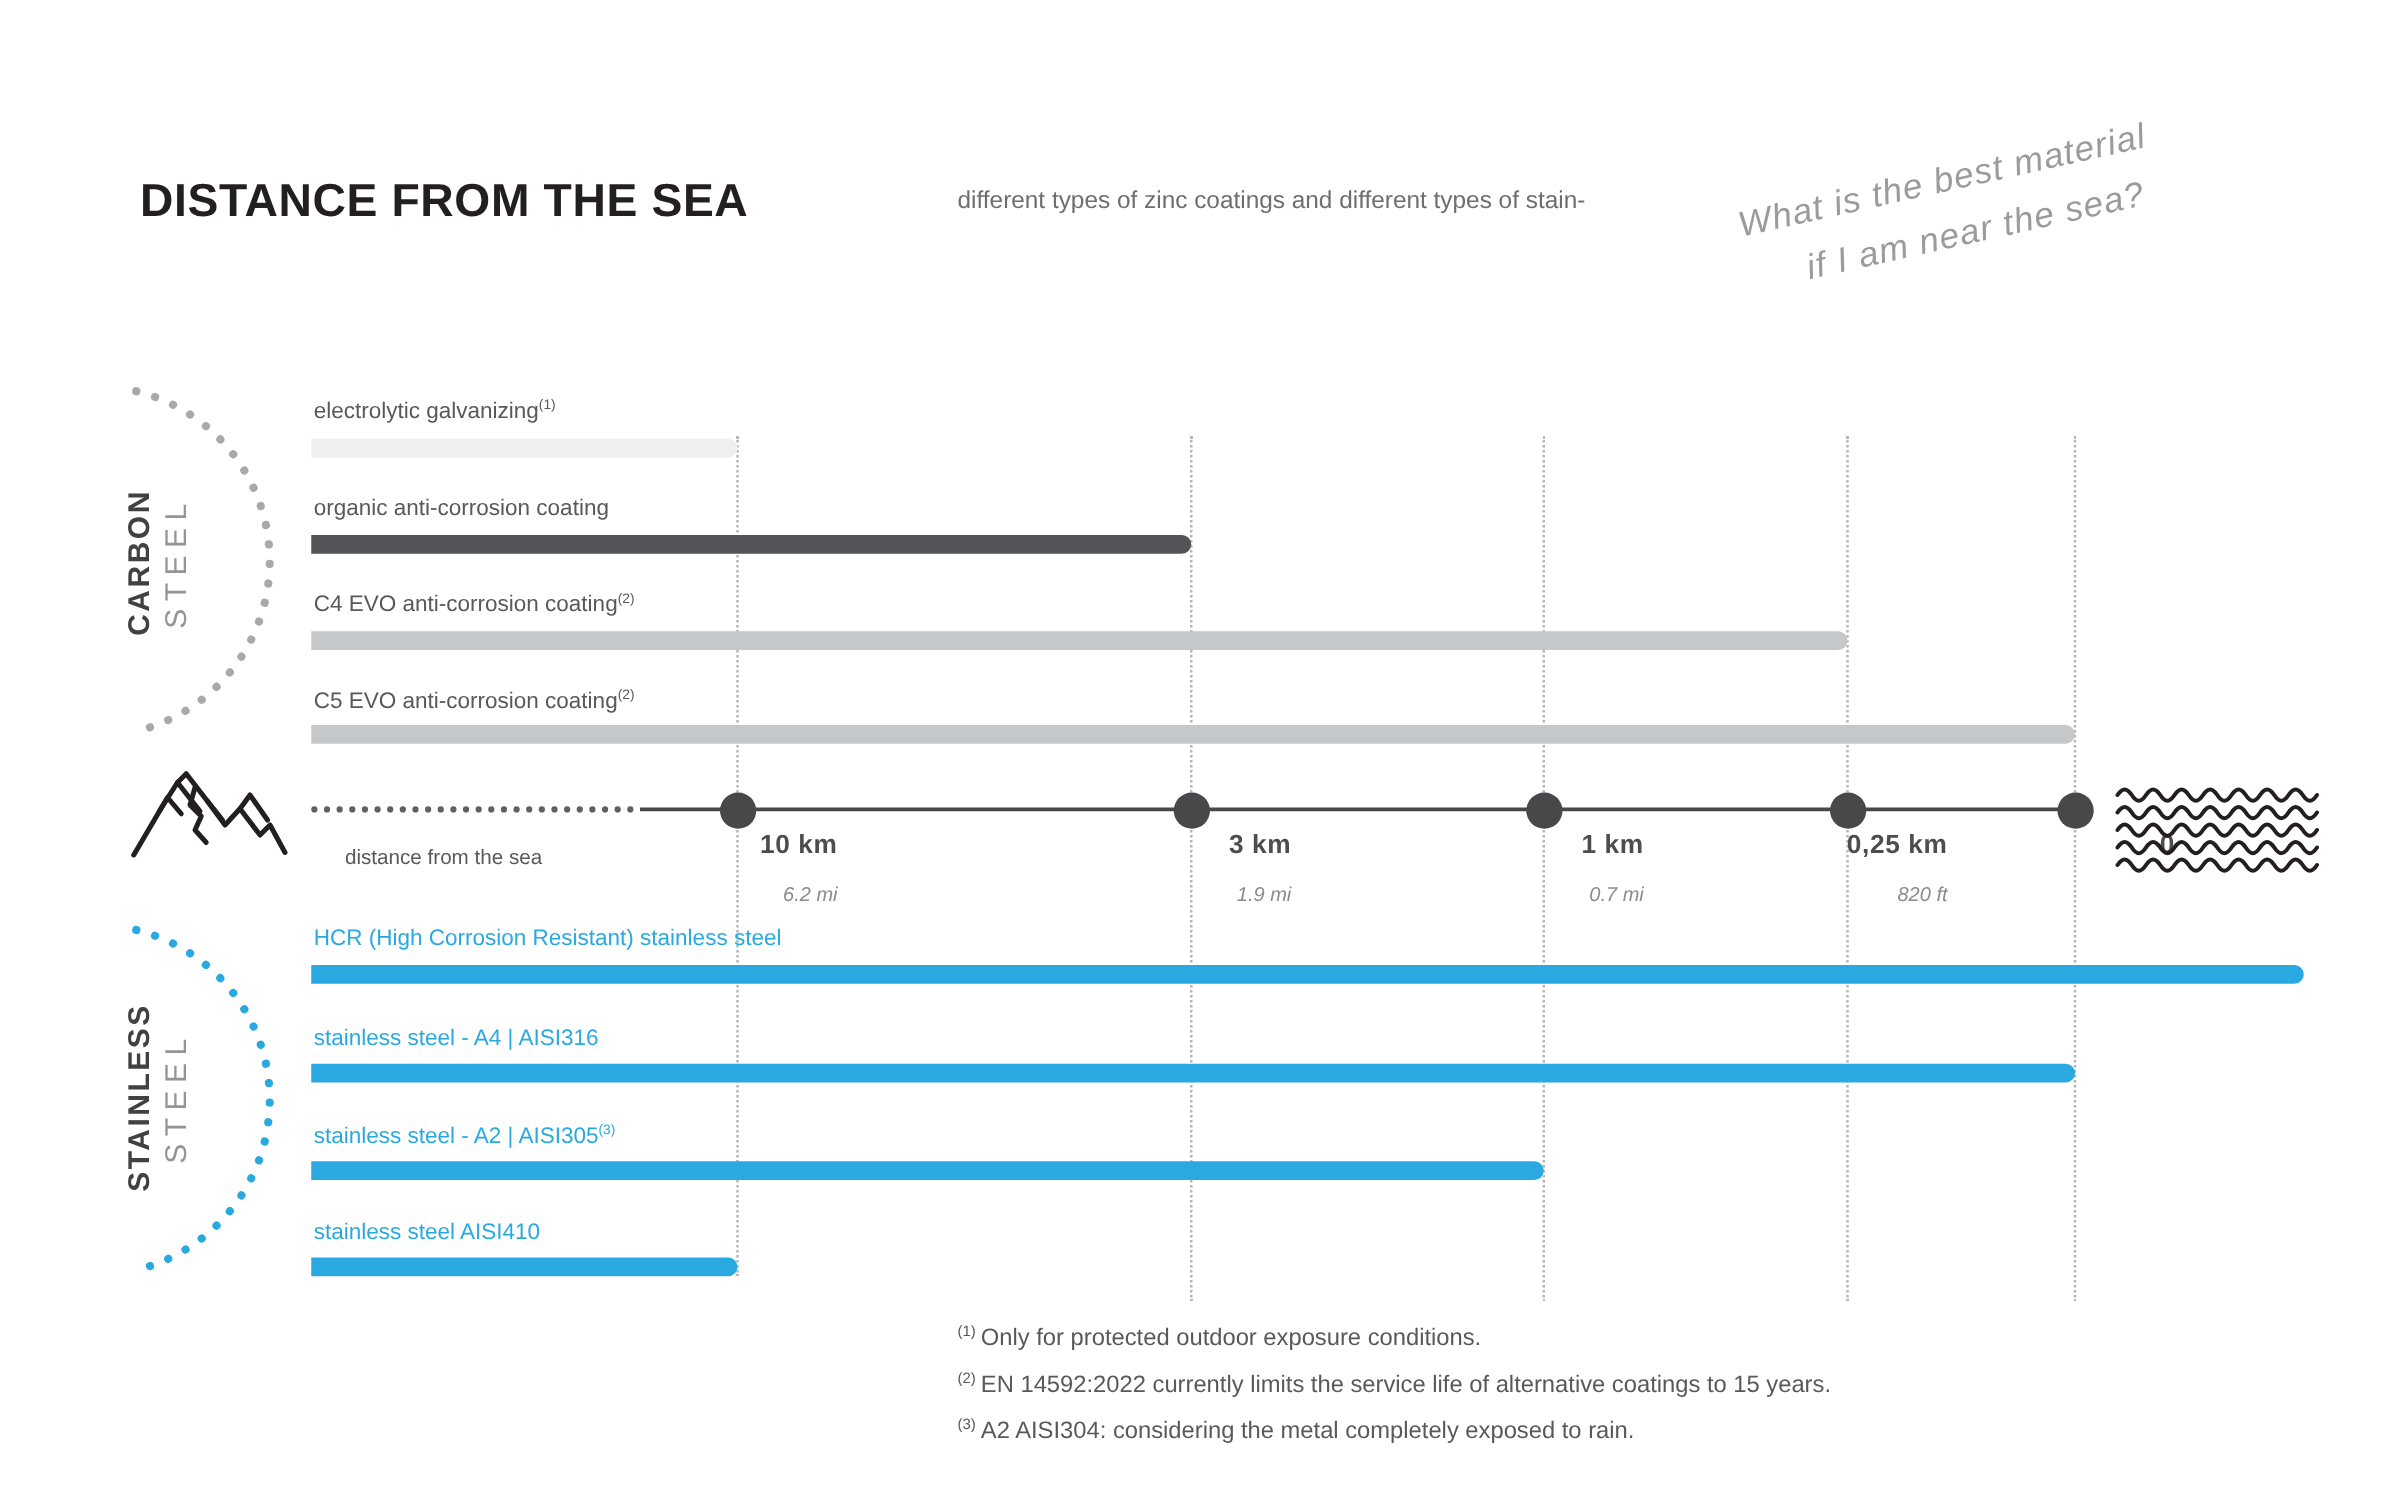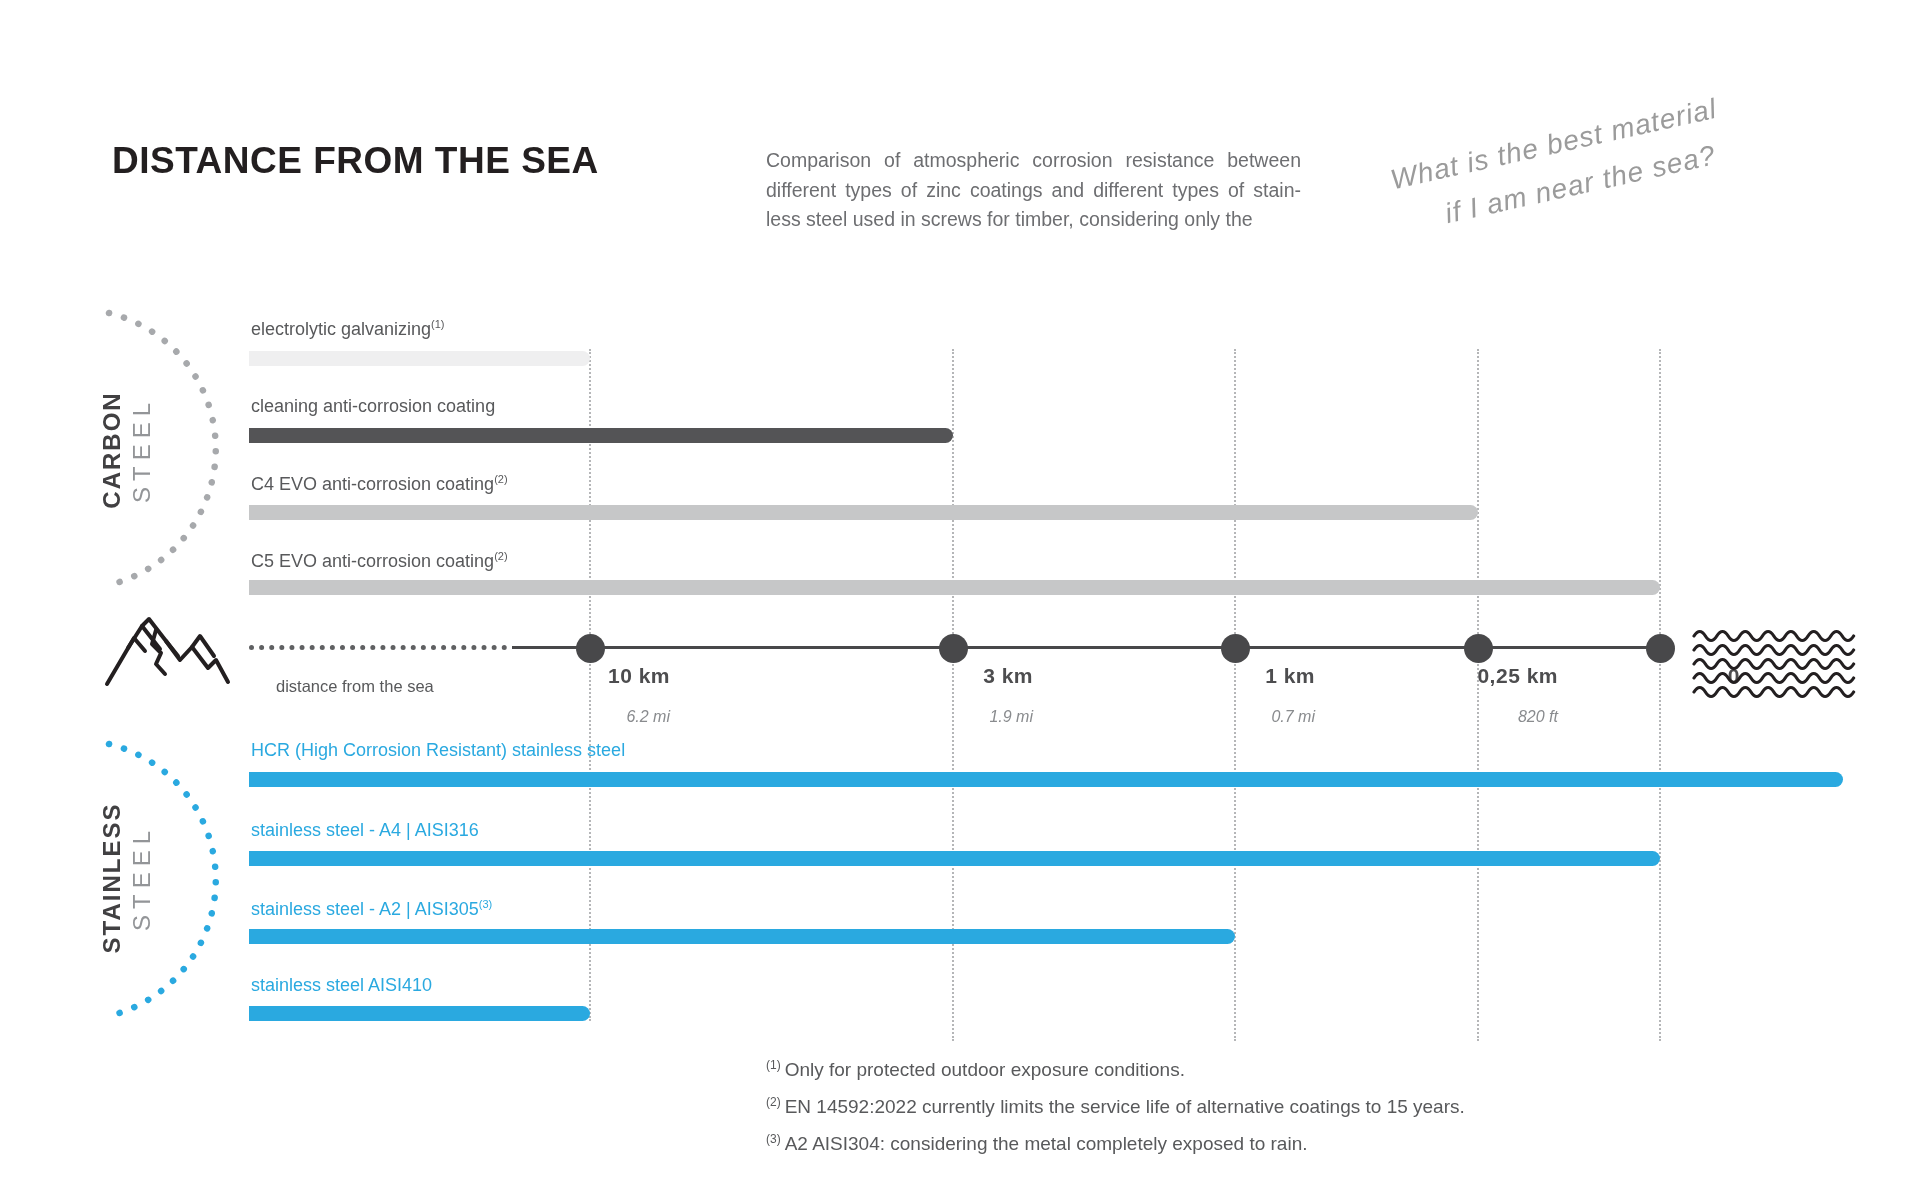--- a/index.html
+++ b/index.html
@@ -52,23 +52,21 @@
 
   .bar-section{position:absolute;inset:0;z-index:1;}
 </style>
 </head>
 <body>
 
 <div class="stage">
 
   <div class="title">DISTANCE FROM THE SEA</div>
   <div class="description">
-      <div class="dline">Comparison of atmospheric corrosion resistance between</div>
       <div class="dline">different types of zinc coatings and different types of stain-</div>
-      <div class="dline">less steel used in screws for timber, considering only the</div>
     </div>
   <div class="handwritten">
     <div class="hw1">What is the best material</div>
     <div class="hw2">if I am near the sea?</div>
   </div>
 
   <div id="gridlines">
       <div class="gridline" style="left: 589px; top: 349px; height: 672px;"></div>
       <div class="gridline" style="left: 952px; top: 349px; height: 692px;"></div>
       <div class="gridline" style="left: 1234px; top: 349px; height: 692px;"></div>
@@ -83,21 +81,21 @@
     <span class="gl-bold">CARBON</span>
     <span class="gl-light">STEEL</span>
   </div>
   <div class="bar-section" id="carbon-rows">
     <div>
       <div class="bar-label" style="top: 318px; color: rgb(88, 89, 91);"><span class="lbl-text">electrolytic galvanizing</span><sup>(1)</sup></div>
       <div class="bar" style="top: 351px; width: 341px; background: rgb(239, 239, 240);"></div>
     </div>
 
     <div>
-      <div class="bar-label" style="top: 396px; color: rgb(88, 89, 91);"><span class="lbl-text">cleaning anti-corrosion coating</span></div>
+      <div class="bar-label" style="top: 396px; color: rgb(88, 89, 91);"><span class="lbl-text">organic anti-corrosion coating</span></div>
       <div class="bar" style="top: 428px; width: 704px; background: rgb(84, 84, 86);"></div>
     </div>
 
     <div>
       <div class="bar-label" style="top: 473px; color: rgb(88, 89, 91);"><span class="lbl-text">C4 EVO anti-corrosion coating</span><sup>(2)</sup></div>
       <div class="bar" style="top: 505px; width: 1229px; background: rgb(198, 199, 200);"></div>
     </div>
 
     <div>
       <div class="bar-label" style="top: 550px; color: rgb(88, 89, 91);"><span class="lbl-text">C5 EVO anti-corrosion coating</span><sup>(2)</sup></div>

